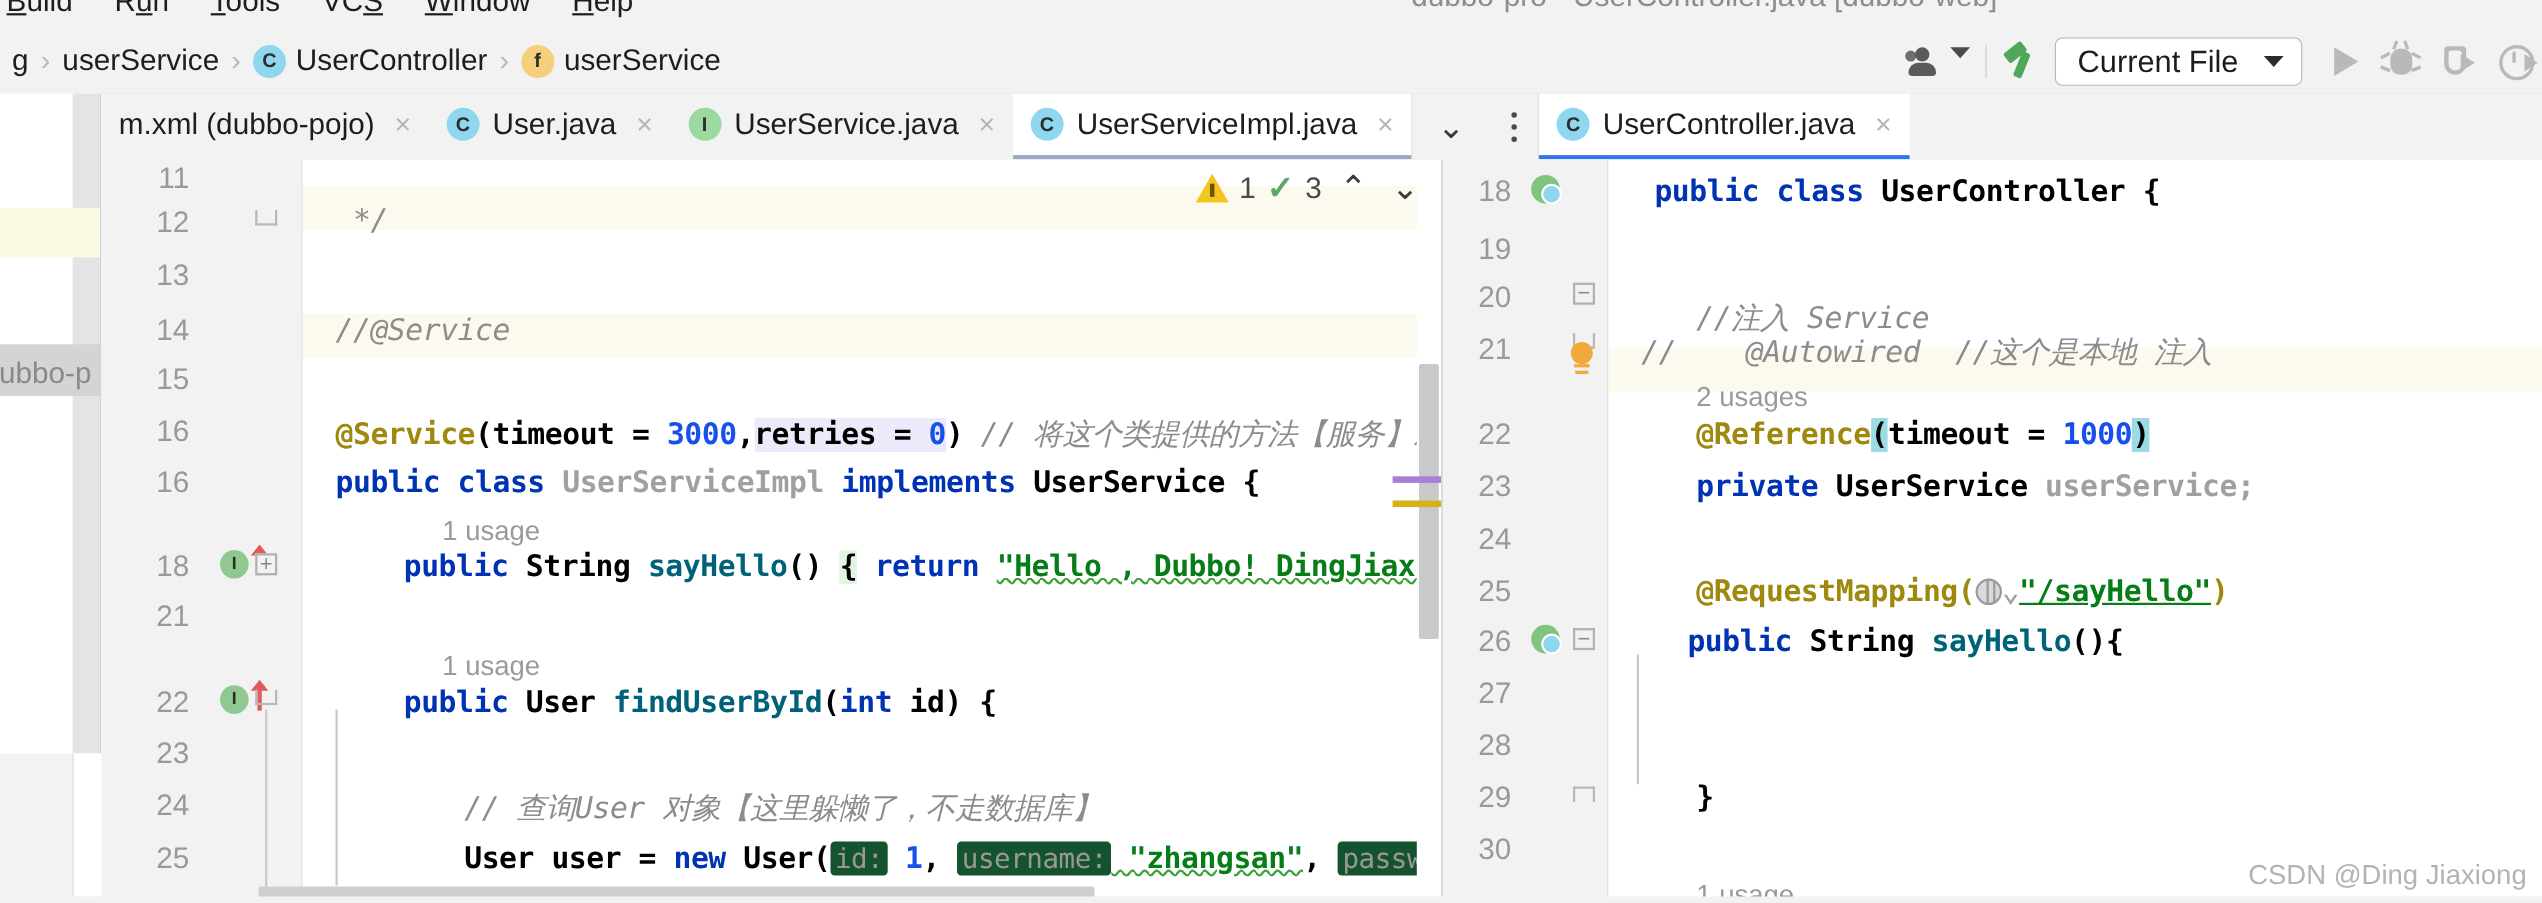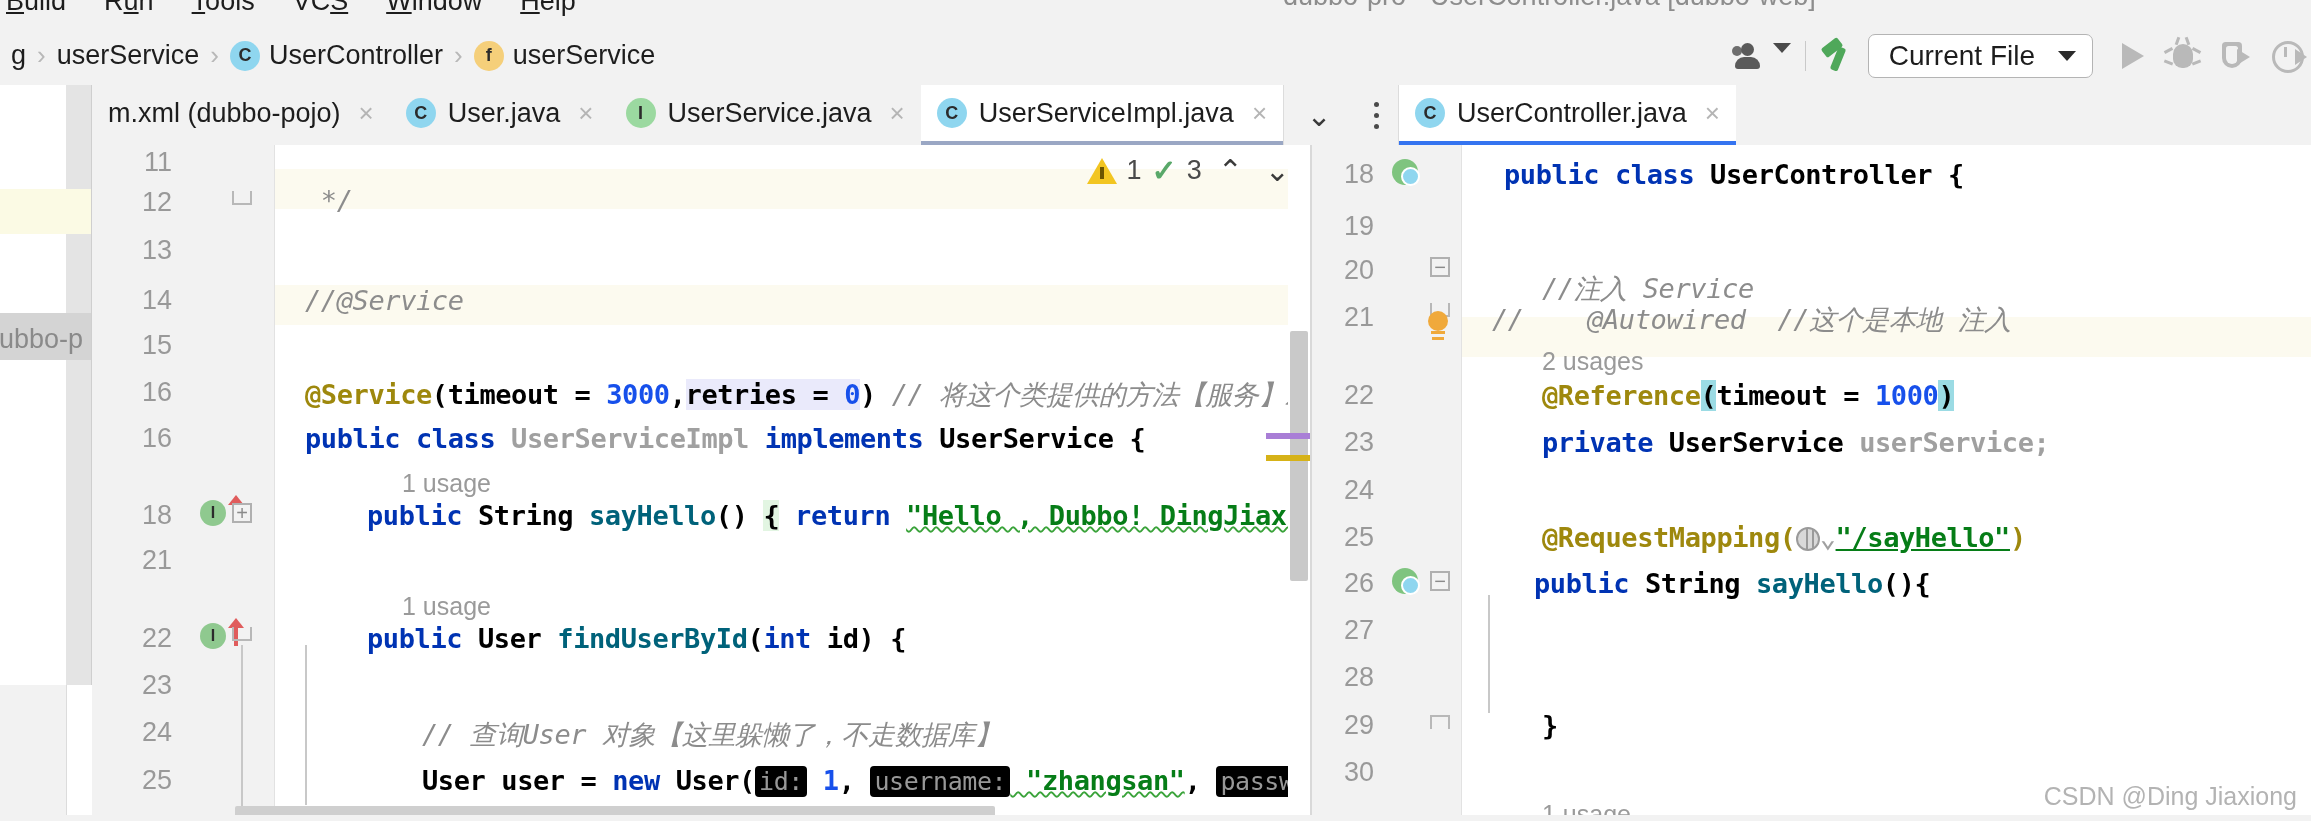--- a/index.html
+++ b/index.html
@@ -201,21 +201,21 @@
   .cmt{color:#8c8c8c;font-style:italic;}
   .cls{color:#000000;font-weight:bold;}
   .fld{color:#871094;font-weight:bold;}
   .mth{color:#00627a;font-weight:bold;}
   .grey{color:#a0a0a0;font-weight:bold;}
   .plain{color:#000000;font-weight:bold;}
   .hl-ident{background:#eaeafb;}
   .hl-brace{background:#e2f5e2;}
   .hl-cursor{background:#9bdbe4;}
   .param{
-    background:#000000;color:#989898;font-style:normal;font-weight:normal;
+    background:#14532d;color:#989898;font-style:normal;font-weight:normal;
     border-radius:4px;padding:1px 4px;font-size:25px;
   }
   .squig{
     text-decoration:underline;
     text-decoration-style:wavy;
     text-decoration-color:#3aa33a;
     text-decoration-thickness:2px;
   }
   .ulink{text-decoration:underline;}
 

